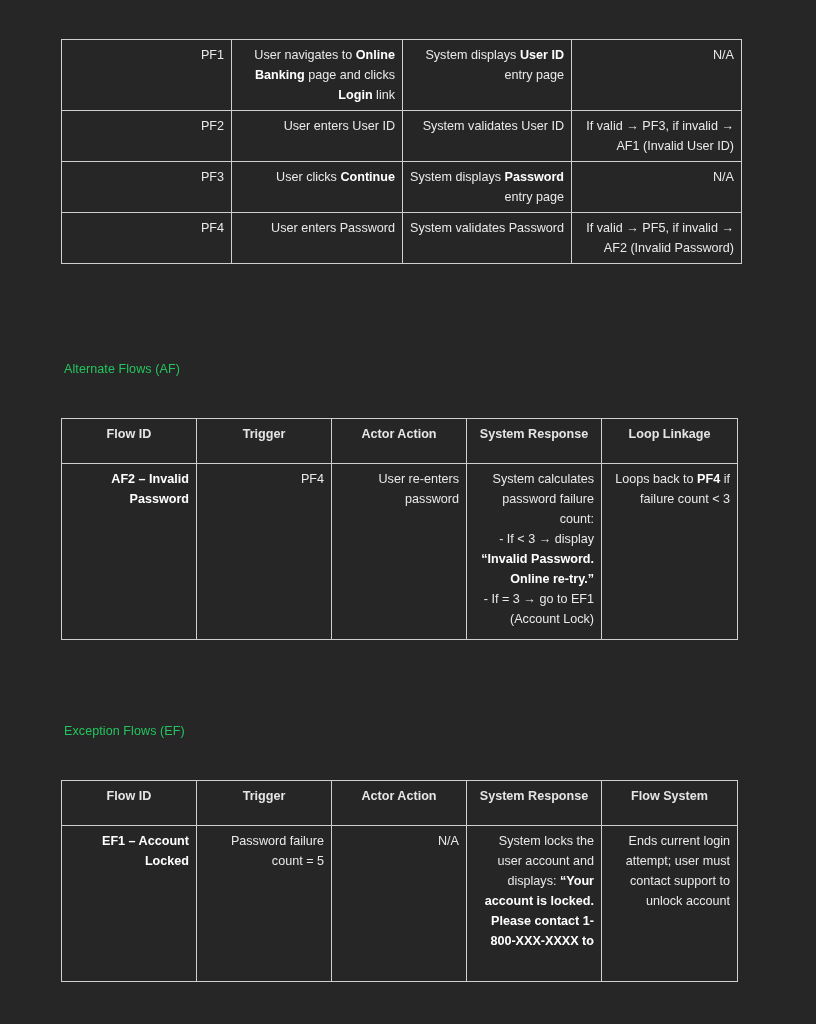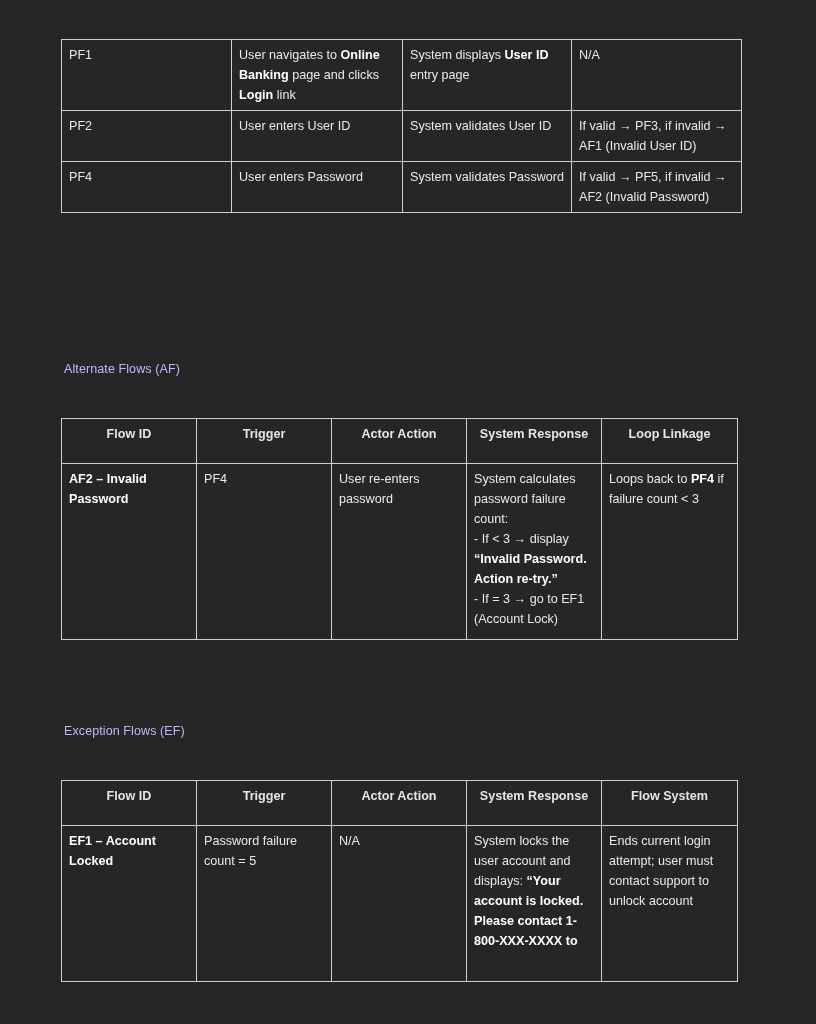--- a/index.html
+++ b/index.html
@@ -22,41 +22,41 @@
     height: 1024px;
     background: #262626;
   }
 
   
   .section-heading {
     position: absolute;
     left: 64px;
     font-size: 12.5px;
     line-height: 16px;
-    color: #c4b5fd;
+    color: #22c55e;
     letter-spacing: 0.1px;
     white-space: nowrap;
   }
 
   
   .doc-table {
     position: absolute;
     border-collapse: collapse;
     table-layout: fixed;
     border: 1px solid #cfcfcf;
   }
   .doc-table td, .doc-table th {
     border: 1px solid #cfcfcf;
     vertical-align: top;
     padding: 5px 7px 5px 7px;
     font-size: 12.6px;
     line-height: 20px;
     font-weight: normal;
     color: #e9e9e9;
-    text-align: left;
+    text-align: right;
   }
   .doc-table th {
     text-align: center;
     font-weight: bold;
     color: #e5e5e5;
   }
   .doc-table td b, .doc-table th b { font-weight: bold; color: #ffffff; }
 
   
   #table-primary-flow {
@@ -113,20 +113,26 @@
         <td>PF1</td>
         <td>User navigates to <b>Online Banking</b> page and clicks <b>Login</b> link</td>
         <td>System displays <b>User ID</b> entry page</td>
         <td>N/A</td>
       </tr>
       <tr class="r2">
         <td>PF2</td>
         <td>User enters User ID</td>
         <td>System validates User ID</td>
         <td>If valid → PF3, if invalid → AF1 (Invalid User ID)</td>
+      </tr>
+      <tr class="r3">
+        <td>PF3</td>
+        <td>User clicks <b>Continue</b></td>
+        <td>System displays <b>Password</b> entry page</td>
+        <td>N/A</td>
       </tr>
       <tr class="r4">
         <td>PF4</td>
         <td>User enters Password</td>
         <td>System validates Password</td>
         <td>If valid → PF5, if invalid → AF2 (Invalid Password)</td>
       </tr>
     </tbody>
   </table>
 
@@ -147,21 +153,21 @@
         <th>Actor Action</th>
         <th>System Response</th>
         <th>Loop Linkage</th>
       </tr>
     </thead>
     <tbody>
       <tr class="af2">
         <td><b>AF2 – Invalid Password</b></td>
         <td>PF4</td>
         <td>User re-enters password</td>
-        <td>System calculates password failure count:<br>- If &lt; 3 → display <b>“Invalid Password. Action re-try.”</b><br>- If = 3 → go to EF1 (Account Lock)</td>
+        <td>System calculates password failure count:<br>- If &lt; 3 → display <b>“Invalid Password. Online re-try.”</b><br>- If = 3 → go to EF1 (Account Lock)</td>
         <td>Loops back to <b>PF4</b> if failure count &lt; 3</td>
       </tr>
     </tbody>
   </table>
 
   <div class="section-heading" id="heading-exception-flows">Exception Flows (EF)</div>
 
   <table class="doc-table flow-table" id="table-exception-flows">
     <colgroup>
       <col class="c1">

